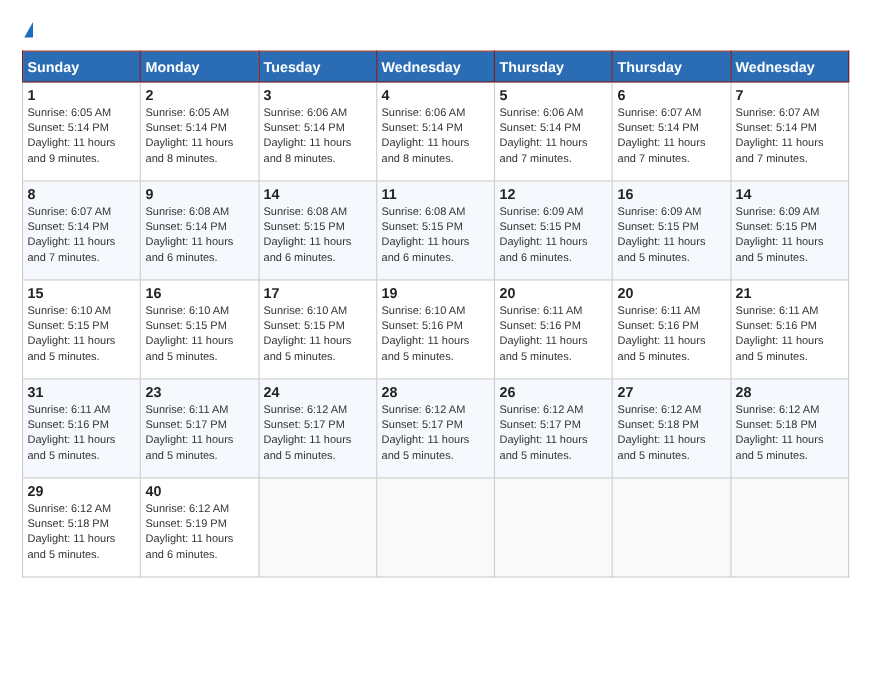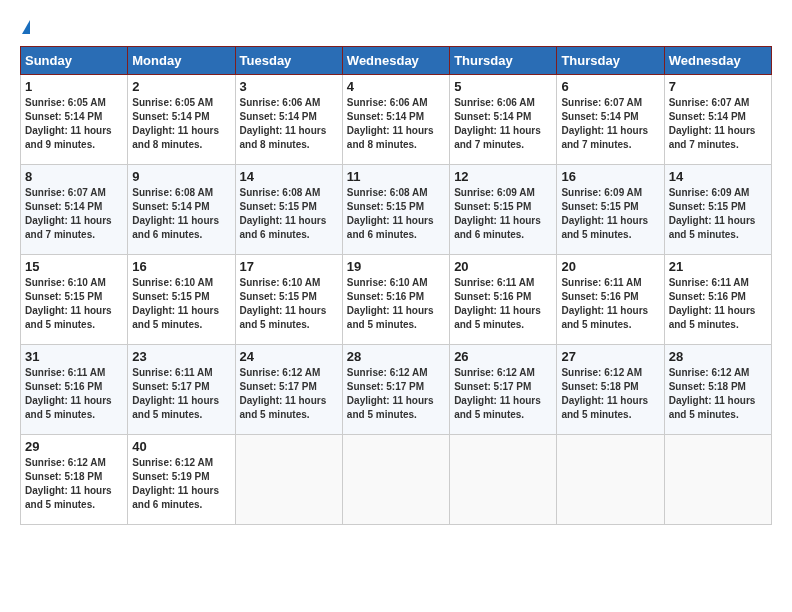--- a/index.html
+++ b/index.html
@@ -86,21 +86,20 @@
       font-size: 13px;
       font-weight: bold;
       color: #222;
       display: block;
       margin-bottom: 2px;
     }
     .day-info {
       font-size: 10px;
       color: #333;
       line-height: 1.4;
-      font-weight: bold;
     }
     .empty-cell {
       background: #f9f9f9 !important;
     }
   </style>
 </head>
 <body>
 
 <div class="header-area">
   <div class="logo">

